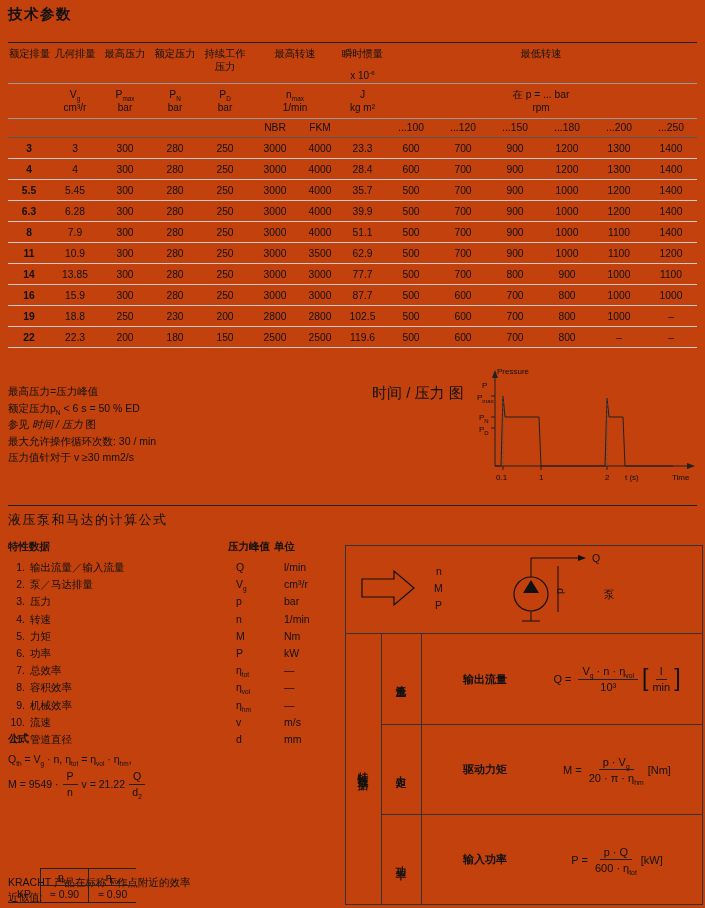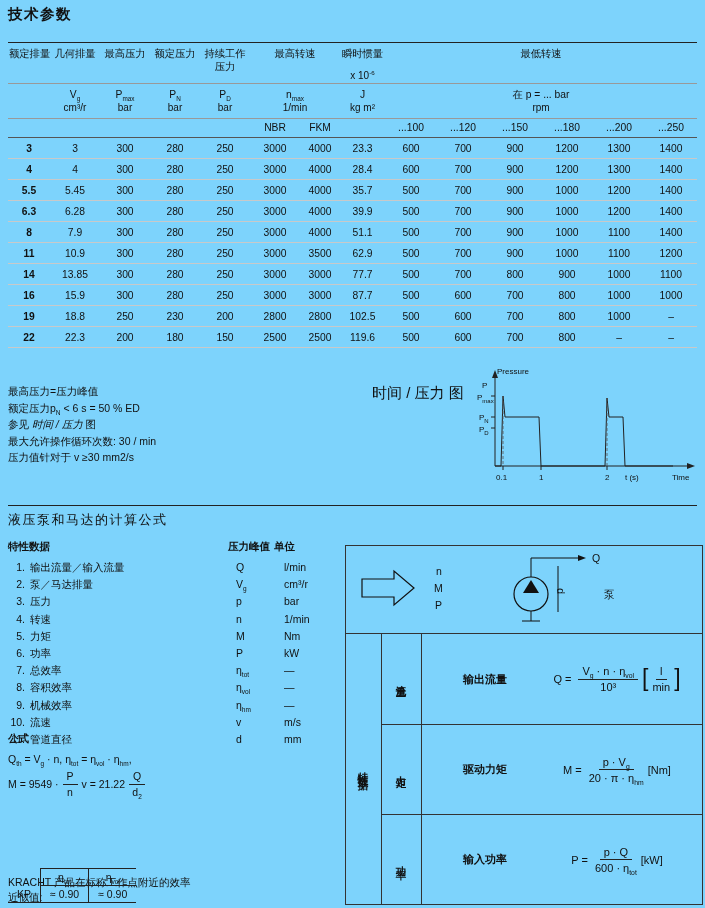--- a/index.html
+++ b/index.html
@@ -1,18 +1,18 @@
 <!DOCTYPE html>
 <html><head>
 <meta charset="utf-8">
 <style>
   *{box-sizing:border-box;margin:0;padding:0;}
   html,body{background:#fff;}
   body{font-family:"Liberation Sans","DejaVu Sans",sans-serif;color:#111;}
-  .page{position:relative;width:705px;height:908px;background:#7dd3fc;overflow:hidden;}
+  .page{position:relative;width:705px;height:908px;background:#c2410c;overflow:hidden;}
   sub{font-size:0.62em;line-height:0;}
   sup{font-size:0.62em;line-height:0;}
 
   .title1{position:absolute;left:8px;top:5px;font-size:14.5px;font-weight:bold;letter-spacing:1.5px;}
 
   table.tech{position:absolute;left:8px;top:42px;width:689px;border-collapse:collapse;font-size:10.3px;table-layout:fixed;}
   table.tech th{font-weight:normal;text-align:center;}
   tr.grp th{vertical-align:top;padding:4px 1px 2px;border-top:1.5px solid #222;border-bottom:1px solid #999;white-space:nowrap;}
   tr.grp th.wrap{white-space:normal;line-height:13px;}
   .x10{margin-top:9px;font-size:10px;}

